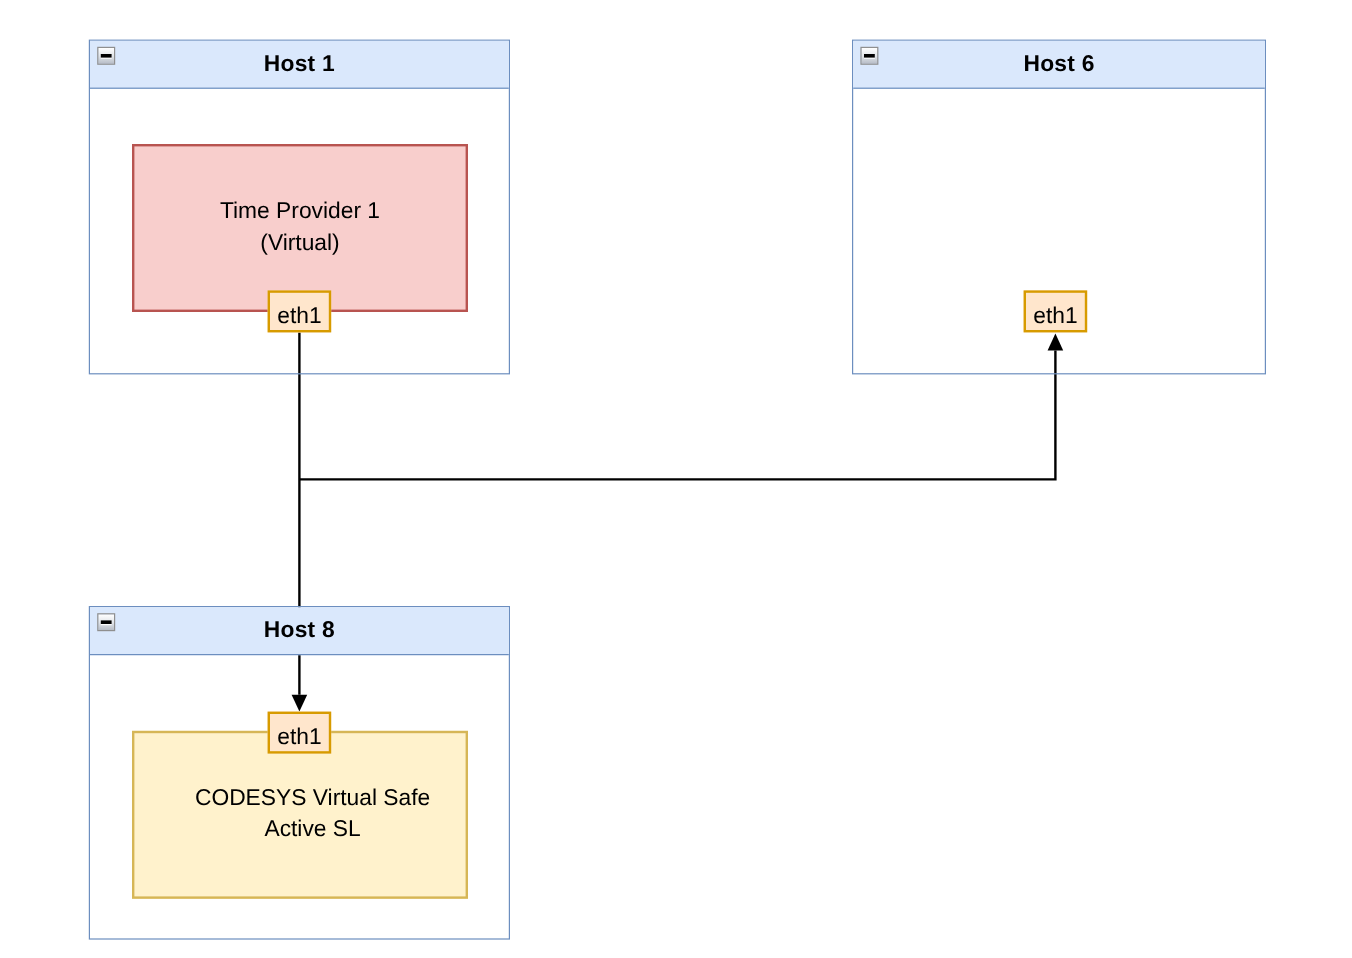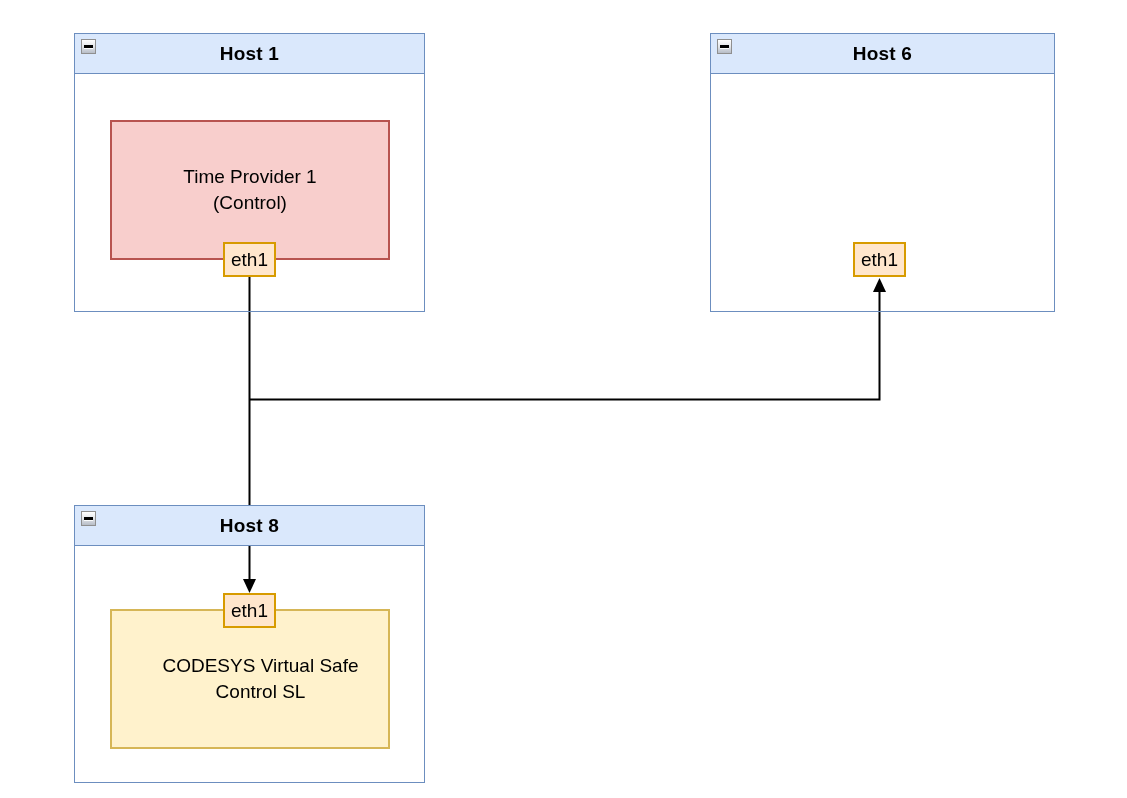--- a/index.html
+++ b/index.html
@@ -72,21 +72,21 @@
   .node-codesys  { background: var(--codesys_fill);  border: 2px solid var(--codesys_border); }
   .node1 { left: 110px; top: 120px; width: 280px; height: 140px; }
   .node2 { left: 740px; top: 120px; width: 280px; height: 140px; }
   .node3 { left: 110px; top: 609px; width: 280px; height: 140px; padding-left: 21px; }
 
   .port {
     position: absolute;
     width: 53px; height: 35px;
     background: var(--port_fill);
     border: 2px solid var(--port_border);
-    display: flex; align-items: center; justify-content: center;
+    display: flex; align-items: flex-end; justify-content: center;
     font-size: 19px;
     z-index: 4;
   }
   .port1 { left: 223px; top: 242px; }
   .port2 { left: 853px; top: 242px; }
   .port3 { left: 223px; top: 593px; }
 </style>
 </head>
 <body>
 
@@ -123,27 +123,27 @@
     <div class="host-header">
       <div class="collapse-btn">
         <div class="minus-bar"></div>
       </div>
       <span class="host-title">Host 8</span>
     </div>
   </div>
 
   <div class="node node-provider node1">
     <span>Time Provider 1</span>
-    <span>(Control)</span>
+    <span>(Virtual)</span>
   </div>
 
 
   <div class="node node-codesys node3">
     <span>CODESYS Virtual Safe</span>
-    <span>Control SL</span>
+    <span>Active SL</span>
   </div>
 
   <div class="port port1">
     <span>eth1</span>
   </div>
   <div class="port port2">
     <span>eth1</span>
   </div>
   <div class="port port3">
     <span>eth1</span>

